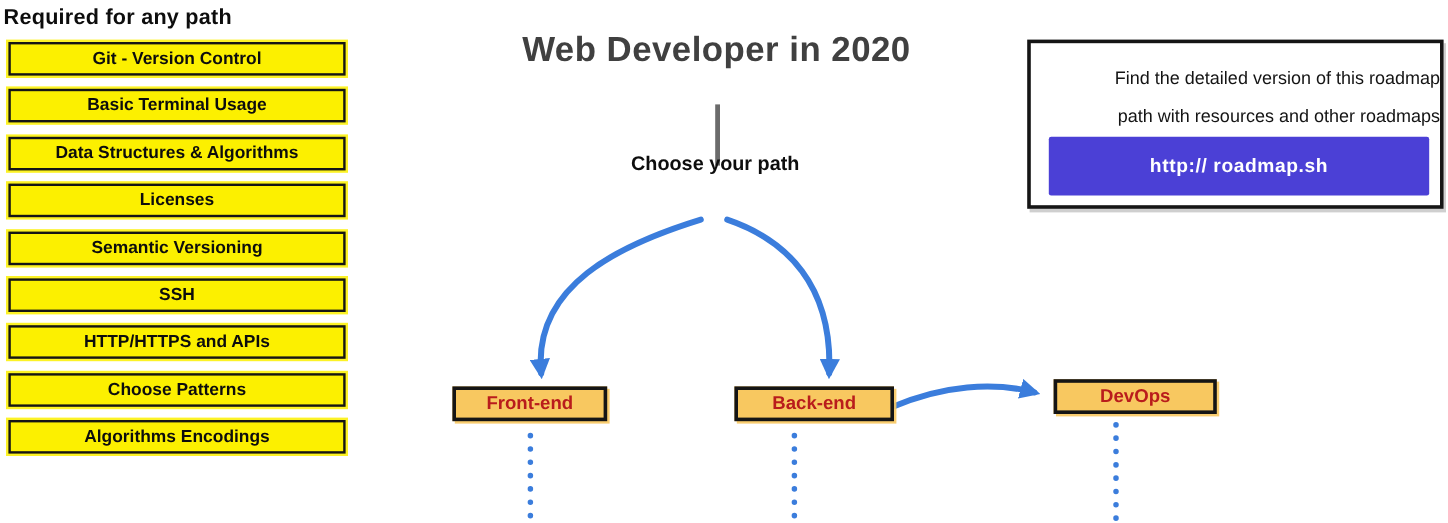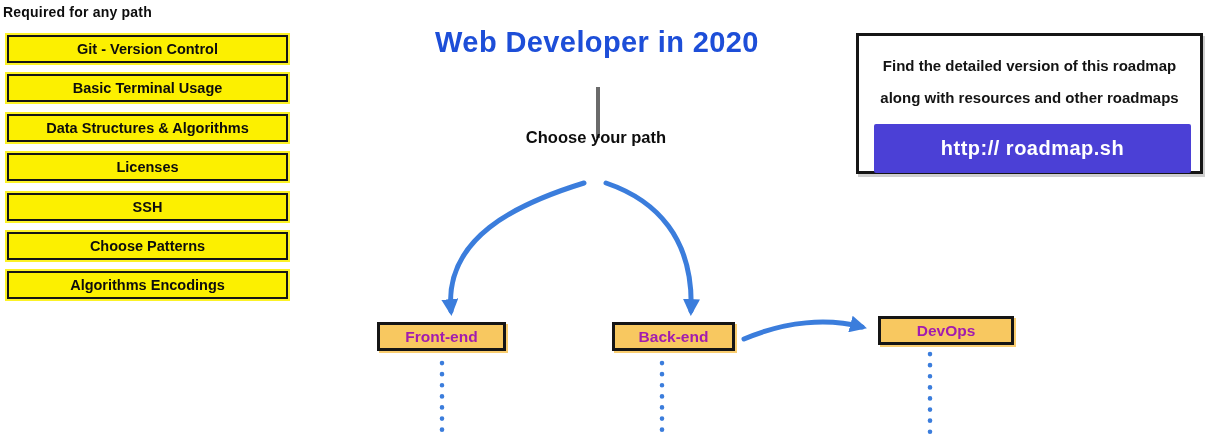--- a/index.html
+++ b/index.html
@@ -6,96 +6,98 @@
     --yellow:#FCF000; --amber:#F8C860; --blue:#3B7DDC; --purple:#4B40D6;
     --ink:#151515; --grey:#6b6b6b;
   }
   *{margin:0;padding:0;box-sizing:border-box;}
   html,body{background:#fff;}
   body{font-family:"Liberation Sans","DejaVu Sans",sans-serif;color:#111;}
   #canvas{position:relative;width:1207px;height:436px;background:#fff;overflow:hidden;}
 
   
   .left-header{
-    position:absolute;left:3px;top:4px;font-size:14px;font-weight:bold;
+    position:absolute;left:3px;top:4px;font-size:18px;font-weight:bold;
     letter-spacing:.2px;color:#0d0d0d;
   }
   .left-col{
     position:absolute;left:7px;top:35px;width:281px;
     display:flex;flex-direction:column;gap:11.4px;
   }
   .ynode{
     height:28px;background:var(--yellow);
     border:2px solid var(--ink);
     box-shadow:0 0 0 2px rgba(252,240,0,.85);
     display:flex;align-items:center;justify-content:center;
     font-size:14.5px;font-weight:bold;color:#0d0d0d;cursor:pointer;
   }
 
   
   .title{
     position:absolute;left:397px;top:26px;width:400px;text-align:center;
-    font-size:29px;font-weight:bold;letter-spacing:.4px;color:#1d4ed8;
+    font-size:29px;font-weight:bold;letter-spacing:.4px;color:#404040;
   }
   .stem{
     position:absolute;left:596px;top:87px;width:4px;height:51px;background:var(--grey);
   }
   .choose{
     position:absolute;left:496px;top:128px;width:200px;text-align:center;
     font-size:16.5px;font-weight:bold;color:#0d0d0d;
   }
   .pathnode{
     position:absolute;height:29px;background:var(--amber);
     border:3px solid var(--ink);
     box-shadow:2px 2px 0 0 rgba(248,200,96,.9);
     display:flex;align-items:center;justify-content:center;
-    font-size:15.5px;font-weight:bold;color:#a21caf;cursor:pointer;
+    font-size:15.5px;font-weight:bold;color:#b91c1c;cursor:pointer;
   }
   #node-frontend{left:377px;top:322px;width:129px;}
-  #node-backend {left:612px;top:322px;width:123px;}
+  #node-backend {left:612px;top:322px;width:133px;}
   #node-devops  {left:878px;top:316px;width:136px;}
 
   
   svg.overlay{position:absolute;left:0;top:0;pointer-events:none;}
   .arrow{stroke:var(--blue);stroke-width:5;fill:none;stroke-linecap:round;}
   .dots{stroke:var(--blue);stroke-width:4.6;fill:none;stroke-linecap:round;
         stroke-dasharray:0.1 11;}
 
   
   .infobox{
     position:absolute;left:856px;top:33px;width:347px;height:141px;
     background:#fff;border:3px solid var(--ink);
     box-shadow:2px 3px 0 #cfcfcf;
   }
   .infobox .line{
-    text-align:center;font-size:15px;font-weight:bold;color:#141414;
+    text-align:right;font-size:15px;font-weight:normal;color:#141414;
     line-height:32px;
   }
   .infobox .lines{padding-top:14px;}
   .urlbtn{
-    position:absolute;left:15px;right:9px;top:88px;height:49px;
+    position:absolute;left:15px;right:9px;top:78px;height:49px;
     background:var(--purple);color:#fff;border:none;border-radius:2px;
     display:flex;align-items:center;justify-content:center;
     font-family:"Liberation Sans","DejaVu Sans",sans-serif;
-    font-size:20px;font-weight:bold;letter-spacing:.5px;cursor:pointer;
+    font-size:16px;font-weight:bold;letter-spacing:.5px;cursor:pointer;
   }
 </style>
 <title>Web Developer in 2020</title></head>
 <body>
 
 <div id="canvas">
 
   <div class="left-header">Required for any path</div>
 
   <div class="left-col">
     <div class="ynode">Git - Version Control</div>
     <div class="ynode">Basic Terminal Usage</div>
     <div class="ynode">Data Structures &amp; Algorithms</div>
     <div class="ynode">Licenses</div>
+    <div class="ynode">Semantic Versioning</div>
     <div class="ynode">SSH</div>
+    <div class="ynode">HTTP/HTTPS and APIs</div>
     <div class="ynode">Choose Patterns</div>
     <div class="ynode">Algorithms Encodings</div>
   </div>
 
   <div class="title">Web Developer in 2020</div>
 
   <div class="stem"></div>
 
   <div class="choose">Choose your path</div>
 
@@ -113,18 +115,18 @@
     <path class="dots" d="M 930 354 L 930 432"></path>
   </svg>
 
   <div class="pathnode" id="node-frontend">Front-end</div>
   <div class="pathnode" id="node-backend">Back-end</div>
   <div class="pathnode" id="node-devops">DevOps</div>
 
   <div class="infobox">
     <div class="lines">
       <div class="line">Find the detailed version of this roadmap</div>
-      <div class="line">along with resources and other roadmaps</div>
+      <div class="line">path with resources and other roadmaps</div>
     </div>
     <button class="urlbtn">http:// roadmap.sh</button>
   </div>
 
 </div>
 
 </body></html>

